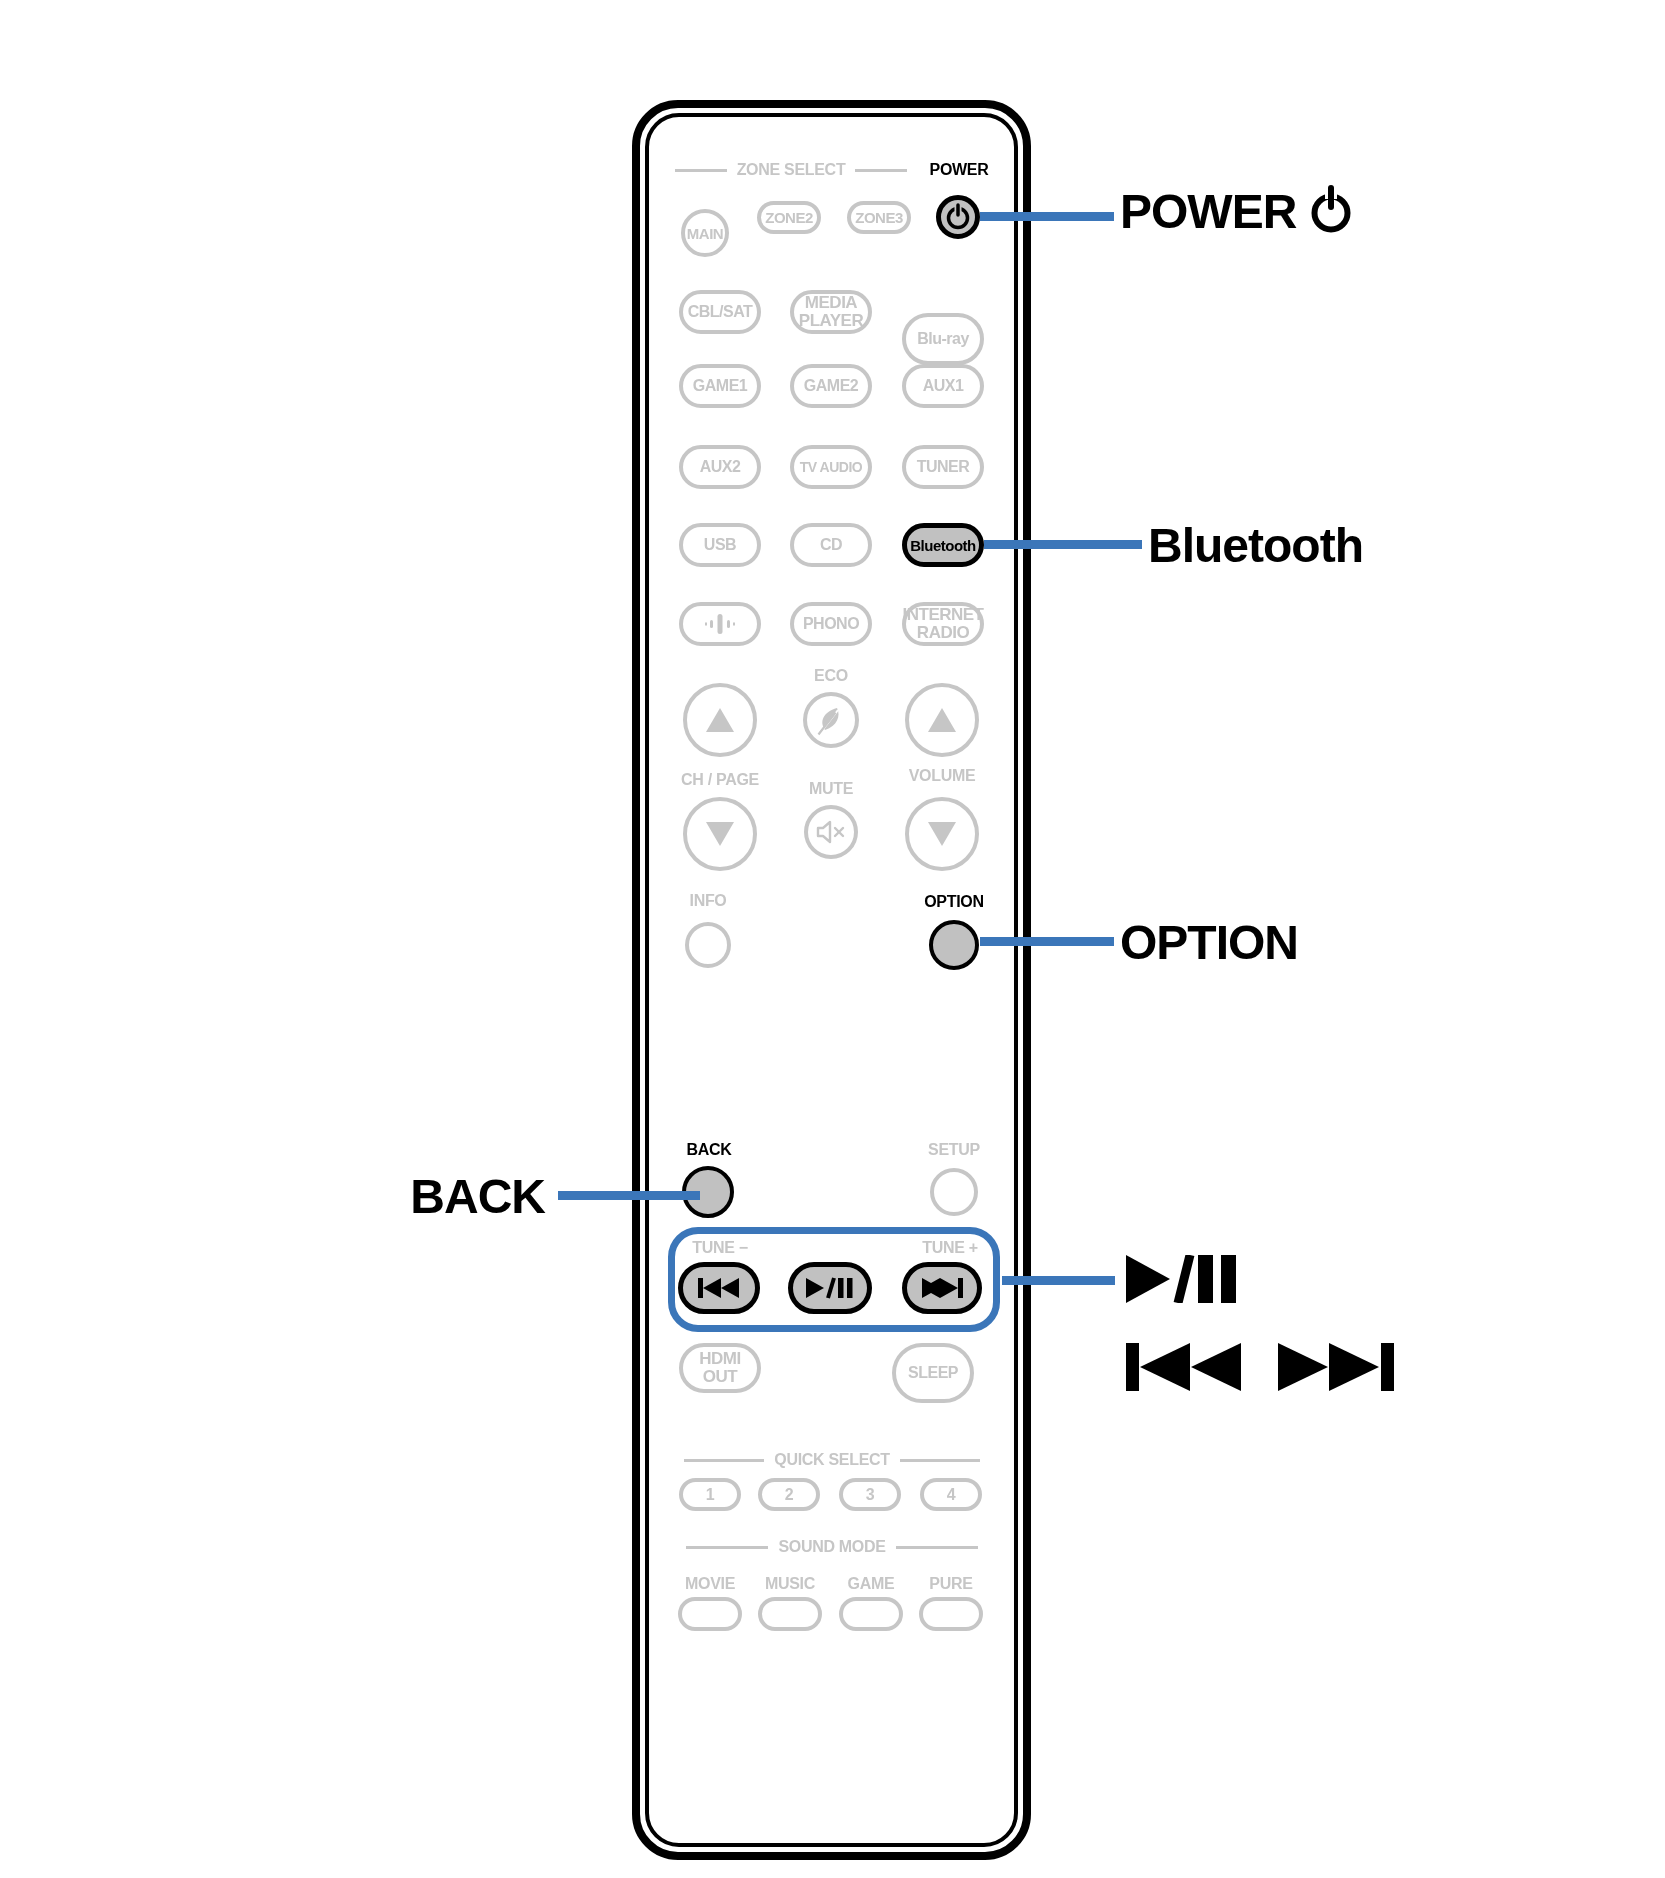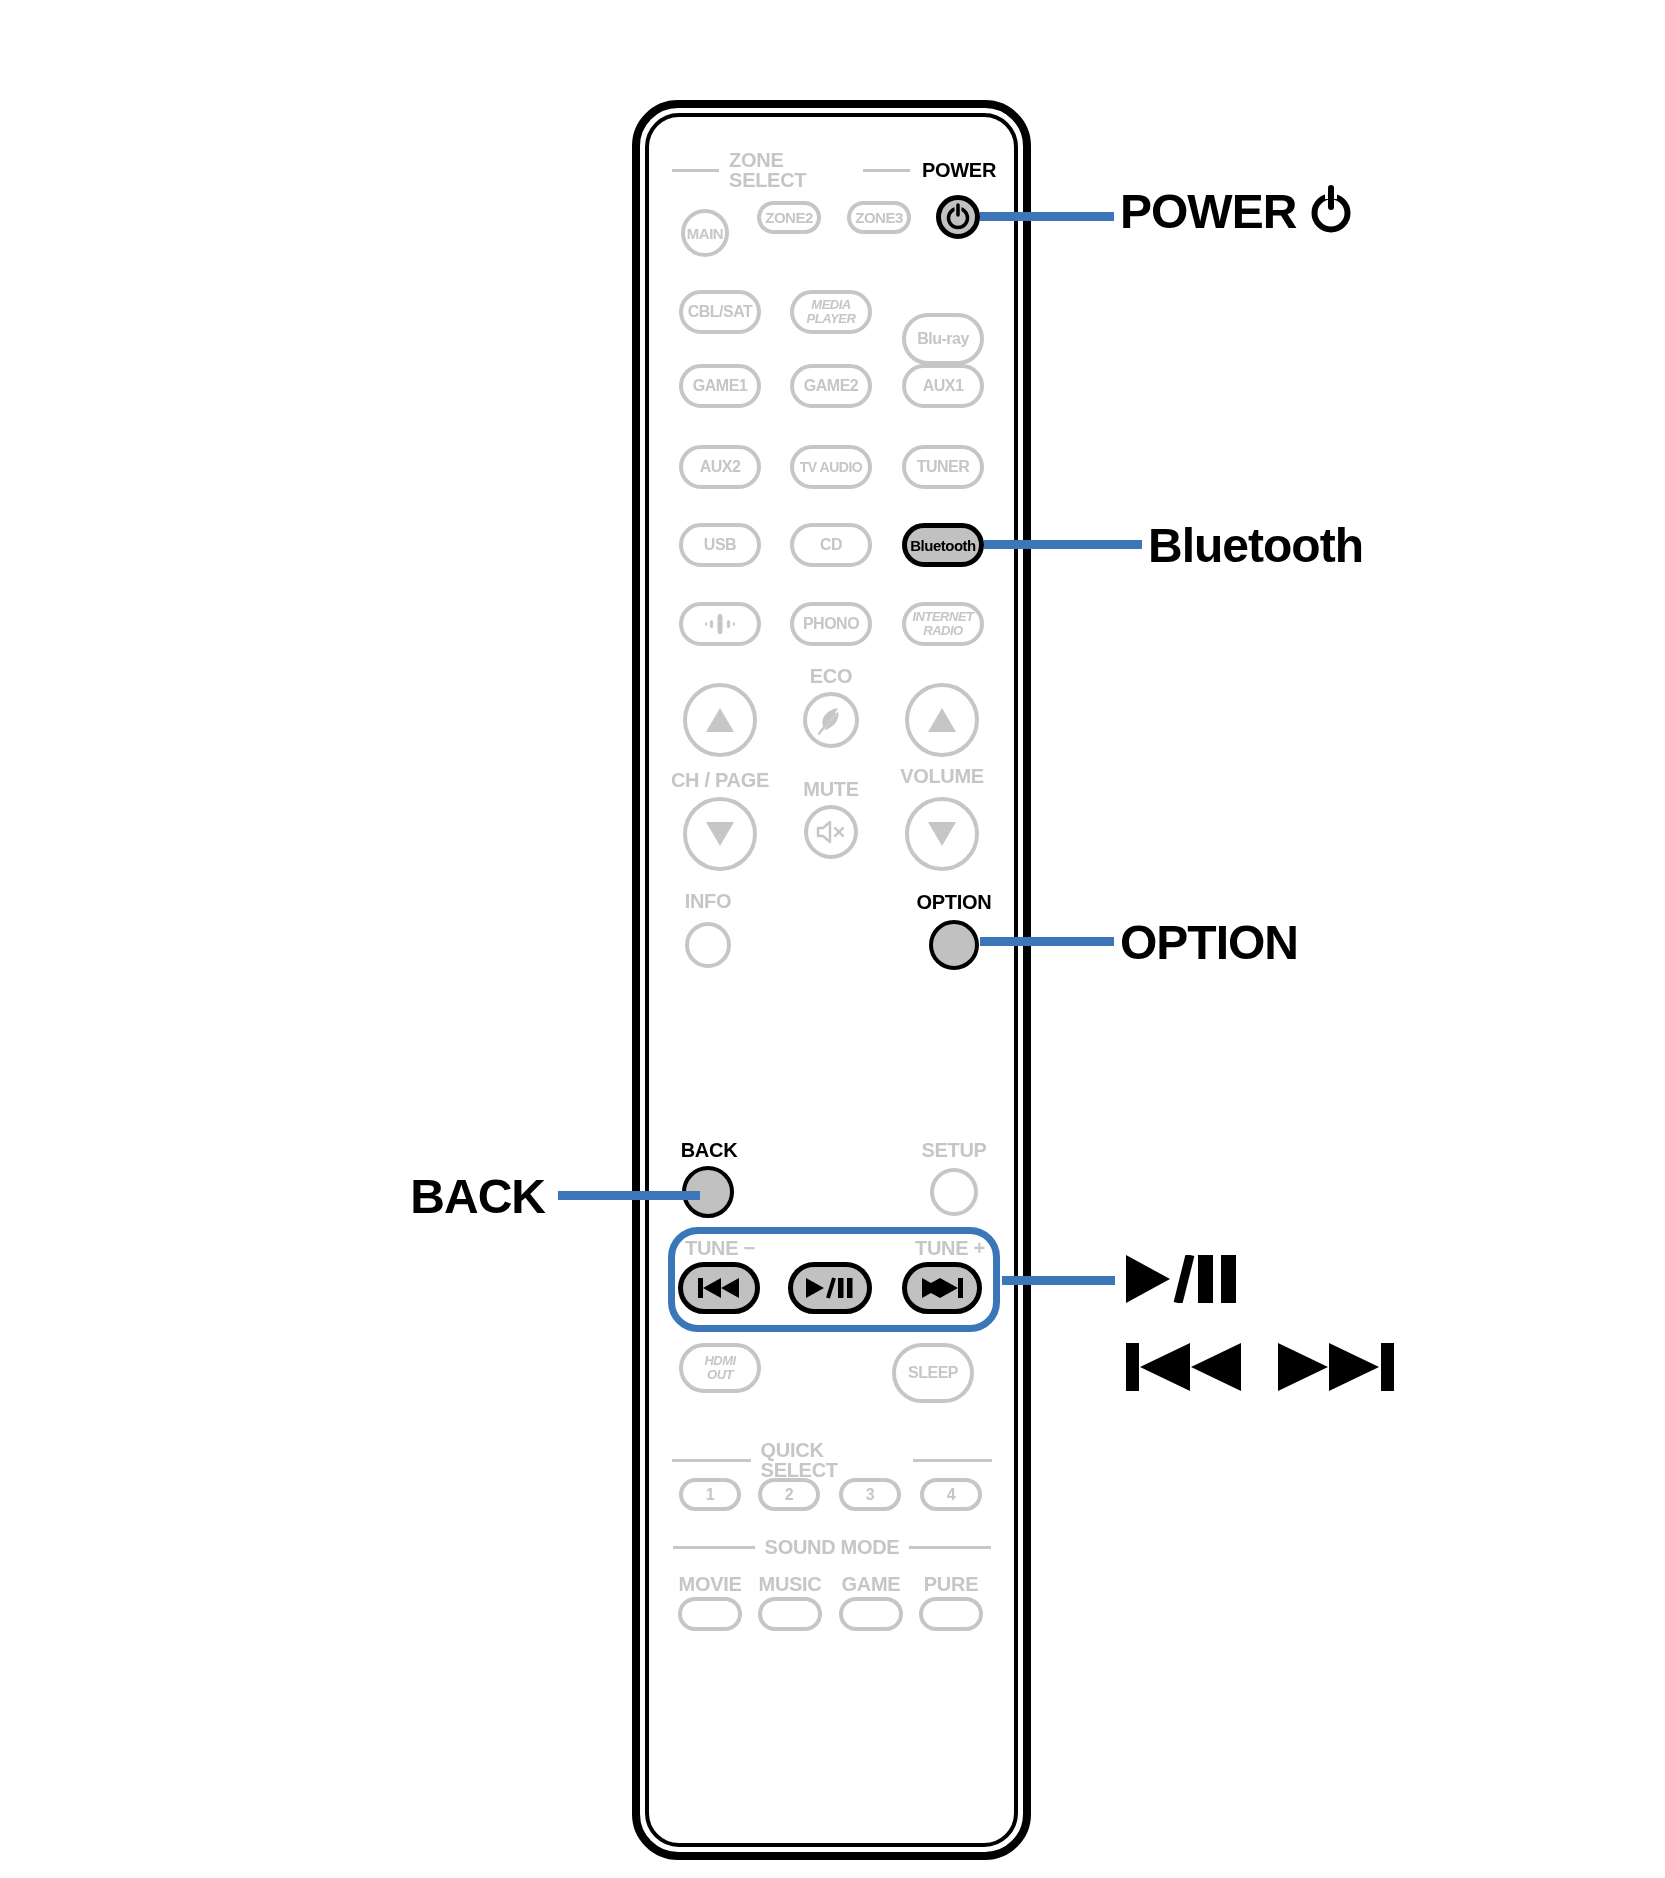--- a/index.html
+++ b/index.html
@@ -6,23 +6,23 @@
   .canvas{position:relative;width:1665px;height:1878px;background:#fff;overflow:hidden;
           font-family:"Liberation Sans",sans-serif;
           --accent:#3b76b9;--gray:#c6c6c6;--btnfill:#c1c1c1;--dpad:#c9c9c9;}
   .abs{position:absolute;box-sizing:border-box;}
   .pill{border:4px solid var(--gray);border-radius:999px;display:flex;flex-direction:column;
         align-items:center;justify-content:center;color:var(--gray);font-weight:bold;
         background:#fff;line-height:1;text-align:center;font-size:16px;letter-spacing:-0.5px;}
   .circ{border-radius:50%;}
   .active{border-color:#000;background:var(--btnfill);color:#000;}
   .lbl{display:flex;align-items:center;justify-content:center;font-weight:bold;
-       color:var(--gray);font-size:20px;letter-spacing:-0.3px;line-height:1;}
+       color:var(--gray);font-size:16px;letter-spacing:-0.3px;line-height:1;}
   .dark{color:#000;}
-  .two{font-size:13px;line-height:1.05;font-style:italic;}
+  .two{font-size:17px;line-height:1.05;}
   .hdr{display:flex;align-items:center;justify-content:center;gap:10px;}
   .dash{background:var(--gray);height:3px;}
   .line{background:var(--accent);}
   .callout{position:absolute;display:flex;align-items:center;gap:12px;font-weight:bold;
            color:#000;font-size:48px;letter-spacing:-1px;white-space:nowrap;}
   .tri-up{width:0;height:0;border-left:14px solid transparent;border-right:14px solid transparent;
           border-bottom:24px solid var(--gray);}
   .tri-down{width:0;height:0;border-left:14px solid transparent;border-right:14px solid transparent;
             border-top:24px solid var(--gray);}
   .bigbtn{border:5px solid #000;background:var(--btnfill);border-radius:26px;

